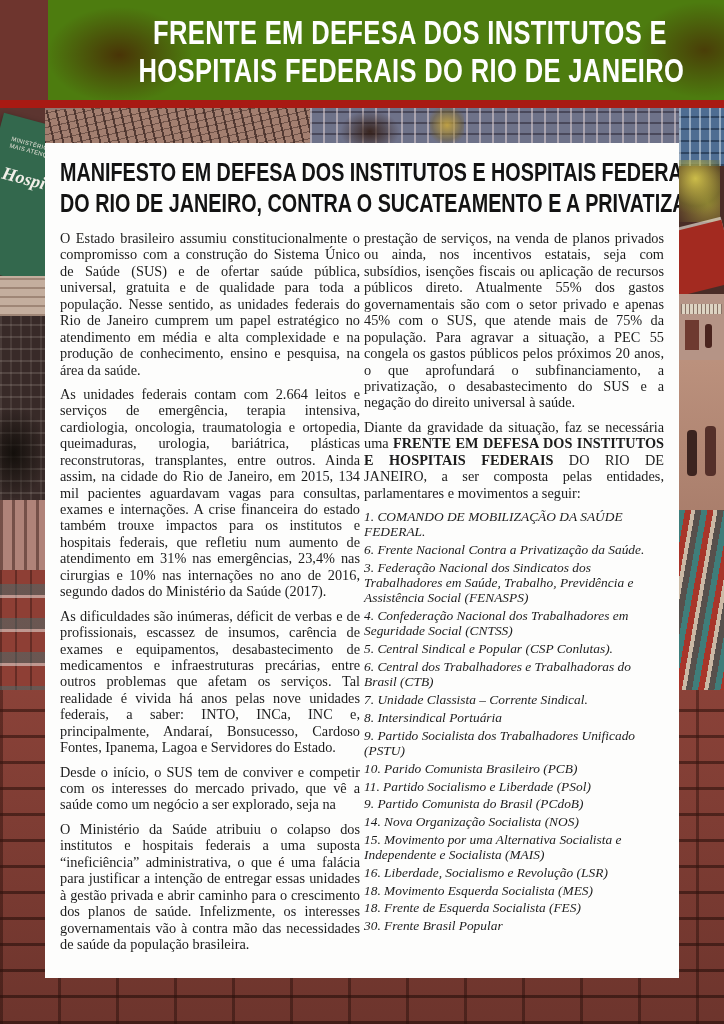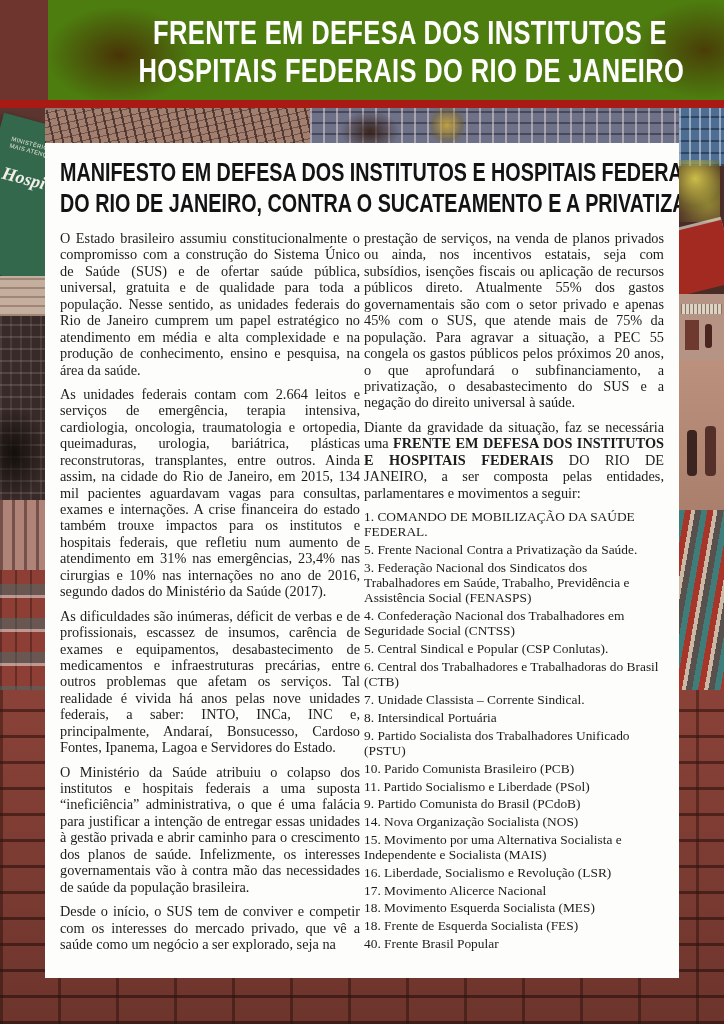--- a/index.html
+++ b/index.html
@@ -92,21 +92,21 @@
   .content-box { position:absolute; left:45px; top:143px; width:634px; height:835px; background:#fdfdfc;
     z-index:5; padding:14px 15px 10px 15px; overflow:hidden; }
   .manifesto-title { font-family:"Liberation Sans", sans-serif; font-weight:bold; color:#131313; }
   .manifesto-title .tline { display:block; font-size:26px; line-height:31px; white-space:nowrap;
     transform:scaleX(.76); transform-origin:left center; }
   .columns { display:flex; gap:4px; margin-top:11px; }
   .col { flex:1 1 0; min-width:0; }
   .col p { font-size:14.3px; line-height:1.15; color:#1c1c1c; text-align:justify; margin-bottom:8px;
     hyphens:auto; -webkit-hyphens:auto; }
   .col p.callout b { font-family:"Liberation Serif", serif; }
-  .entities { margin-top:0; }
+  .entities { margin-top:0;font-style:italic; }
   .entity { font-size:13.4px; line-height:1.14; color:#1c1c1c; margin-bottom:2.5px; }
 </style>
 </head>
 <body>
 
 <div class="page">
 
   <div class="banner">
     <div class="face left"></div>
     <div class="face right"></div>
@@ -160,32 +160,32 @@
     <h1 class="manifesto-title">
       <span class="tline">MANIFESTO EM DEFESA DOS INSTITUTOS E HOSPITAIS FEDERAIS</span>
       <span class="tline">DO RIO DE JANEIRO, CONTRA O SUCATEAMENTO E A PRIVATIZAÇÃO</span>
     </h1>
 
     <div class="columns">
       <div class="col">
         <p>O Estado brasileiro assumiu constitucionalmente o compromisso com a construção do Sistema Único de Saúde (SUS) e de ofertar saúde pública, universal, gratuita e de qualidade para toda a população. Nesse sentido, as unidades federais do Rio de Janeiro cumprem um papel estratégico no atendimento em média e alta complexidade e na produção de conhecimento, ensino e pesquisa, na área da saúde.</p>
         <p>As unidades federais contam com 2.664 leitos e serviços de emergência, terapia intensiva, cardiologia, oncologia, traumatologia e ortopedia, queimaduras, urologia, bariátrica, plásticas reconstrutoras, transplantes, entre outros. Ainda assim, na cidade do Rio de Janeiro, em 2015, 134 mil pacientes aguardavam vagas para consultas, exames e internações. A crise financeira do estado também trouxe impactos para os institutos e hospitais federais, que refletiu num aumento de atendimento em 31% nas emergências, 23,4% nas cirurgias e 10% nas internações no ano de 2016, segundo dados do Ministério da Saúde (2017).</p>
         <p>As dificuldades são inúmeras, déficit de verbas e de profissionais, escassez de insumos, carência de exames e equipamentos, desabastecimento de medicamentos e infraestruturas precárias, entre outros problemas que afetam os serviços. Tal realidade é vivida há anos pelas nove unidades federais, a saber: INTO, INCa, INC e, principalmente, Andaraí, Bonsucesso, Cardoso Fontes, Ipanema, Lagoa e Servidores do Estado.</p>
+        <p>Desde o início, o SUS tem de conviver e competir com os interesses do mercado privado, que vê a saúde como um negócio a ser explorado, seja na</p>
         <p>O Ministério da Saúde atribuiu o colapso dos institutos e hospitais federais a uma suposta “ineficiência” administrativa, o que é uma falácia para justificar a intenção de entregar essas unidades à gestão privada e abrir caminho para o crescimento dos planos de saúde. Infelizmente, os interesses governamentais vão à contra mão das necessidades de saúde da população brasileira.</p>
-        <p>Desde o início, o SUS tem de conviver e competir com os interesses do mercado privado, que vê a saúde como um negócio a ser explorado, seja na</p>
       </div>
 
       <div class="col">
         <p>prestação de serviços, na venda de planos privados ou ainda, nos incentivos estatais, seja com subsídios, isenções fiscais ou aplicação de recursos públicos direto. Atualmente 55% dos gastos governamentais são com o setor privado e apenas 45% com o SUS, que atende mais de 75% da população. Para agravar a situação, a PEC 55 congela os gastos públicos pelos próximos 20 anos, o que aprofundará o subfinanciamento, a privatização, o desabastecimento do SUS e a negação do direito universal à saúde.</p>
         <p class="callout"><span>Diante da gravidade da situação, faz se necessária uma </span><b>FRENTE EM DEFESA DOS INSTITUTOS E HOSPITAIS FEDERAIS</b><span> DO RIO DE JANEIRO, a ser composta pelas entidades, parlamentares e movimentos a seguir:</span></p>
         <div class="entities">
 
             <div class="entity">1. COMANDO DE MOBILIZAÇÃO DA SAÚDE FEDERAL.</div>
 
-            <div class="entity">5. Frente Nacional Contra a Privatização da Saúde.</div>
+            <div class="entity">6. Frente Nacional Contra a Privatização da Saúde.</div>
 
             <div class="entity">3. Federação Nacional dos Sindicatos dos Trabalhadores em Saúde, Trabalho, Previdência e Assistência Social (FENASPS)</div>
 
             <div class="entity">4. Confederação Nacional dos Trabalhadores em Seguridade Social (CNTSS)</div>
 
             <div class="entity">5. Central Sindical e Popular (CSP Conlutas).</div>
 
             <div class="entity">6. Central dos Trabalhadores e Trabalhadoras do Brasil (CTB)</div>
 
             <div class="entity">7. Unidade Classista – Corrente Sindical.</div>
@@ -200,26 +200,25 @@
 
             <div class="entity">9. Partido Comunista do Brasil (PCdoB)</div>
 
 
             <div class="entity">14. Nova Organização Socialista (NOS)</div>
 
             <div class="entity">15. Movimento por uma Alternativa Socialista e Independente e Socialista (MAIS)</div>
 
             <div class="entity">16. Liberdade, Socialismo e Revolução (LSR)</div>
 
-            <div class="entity">17. Movimento Alicerce Nacional</div>
 
             <div class="entity">18. Movimento Esquerda Socialista (MES)</div>
 
             <div class="entity">18. Frente de Esquerda Socialista (FES)</div>
 
-            <div class="entity">40. Frente Brasil Popular</div>
+            <div class="entity">30. Frente Brasil Popular</div>
 
           </div>
       </div>
     </div>
   </main>
 
 </div>
 
 </body></html>

